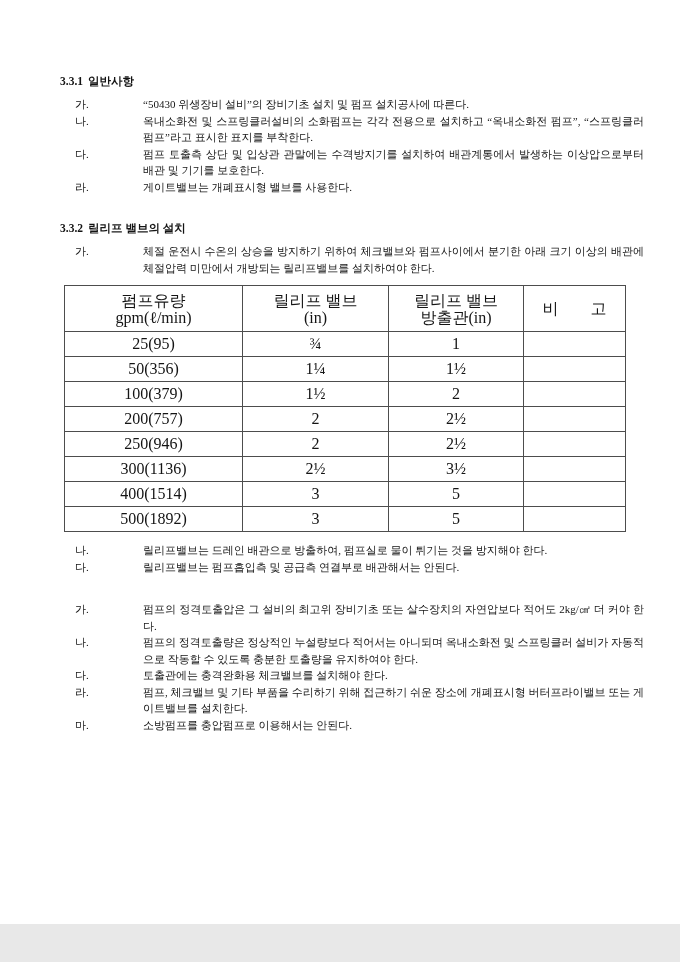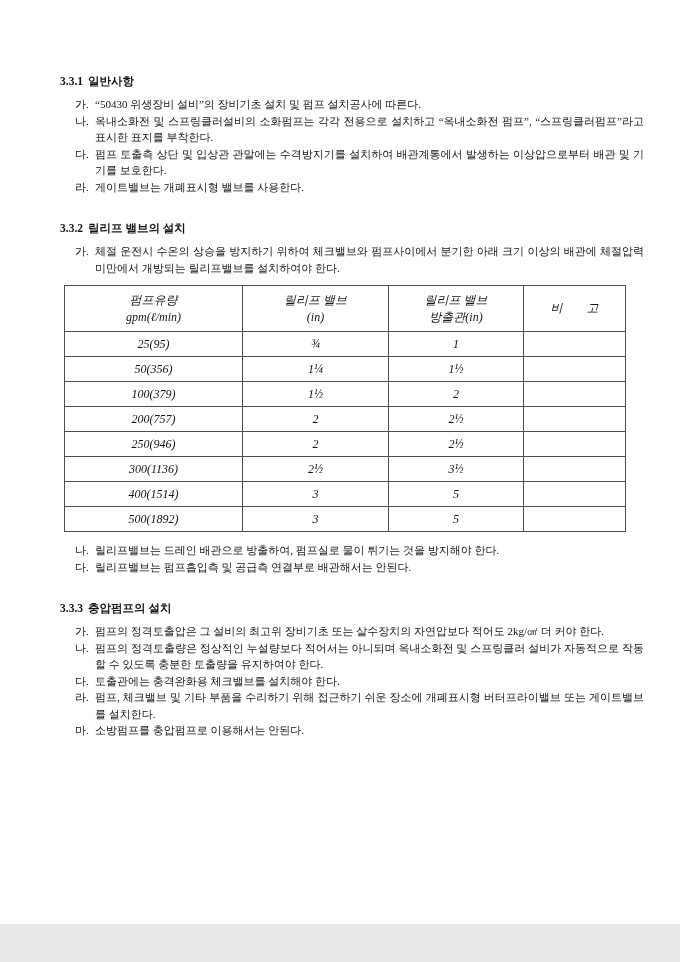--- a/index.html
+++ b/index.html
@@ -25,28 +25,27 @@
   }
   .sec-num { margin-right: 5px; }
   .items { }
   .item {
     display: flex;
     font-size: 11px;
     line-height: 16.5px;
     margin-left: 15px;
   }
   .item-label { flex: 0 0 20px; }
-  .item-text { flex: 1; text-align: justify; }
+  .item-text { flex: 1; text-align: justify; margin-left: 48px; }
   table.relief-table {
     border-collapse: collapse;
     table-layout: fixed;
     width: 561px;
     margin: 9px 0 10px 4px;
-    font-size: 12px;
-    font-style: italic;
+    font-size: 16px;
   }
   table.relief-table th,
   table.relief-table td {
     border: 1px solid #4d4d4d;
     text-align: center;
     vertical-align: middle;
     font-weight: normal;
     padding: 0;
     overflow: hidden;
   }
@@ -175,23 +174,20 @@
         <span class="item-text">릴리프밸브는 드레인 배관으로 방출하여, 펌프실로 물이 튀기는 것을 방지해야 한다.</span>
       </div>
       <div class="item">
         <span class="item-label">다.</span>
         <span class="item-text">릴리프밸브는 펌프흡입측 및 공급측 연결부로 배관해서는 안된다.</span>
       </div>
     </div>
   </div>
 
   <div class="sec">
-    <div class="sec-title">
-      <span class="sec-num">3.3.3</span><span class="sec-name">충압펌프의 설치</span>
-    </div>
     <div class="items">
       <div class="item">
         <span class="item-label">가.</span>
         <span class="item-text">펌프의 정격토출압은 그 설비의 최고위 장비기초 또는 살수장치의 자연압보다 적어도 2kg/㎠ 더 커야 한다.</span>
       </div>
       <div class="item">
         <span class="item-label">나.</span>
         <span class="item-text">펌프의 정격토출량은 정상적인 누설량보다 적어서는 아니되며 옥내소화전 및 스프링클러 설비가 자동적으로 작동할 수 있도록 충분한 토출량을 유지하여야 한다.</span>
       </div>
       <div class="item">

